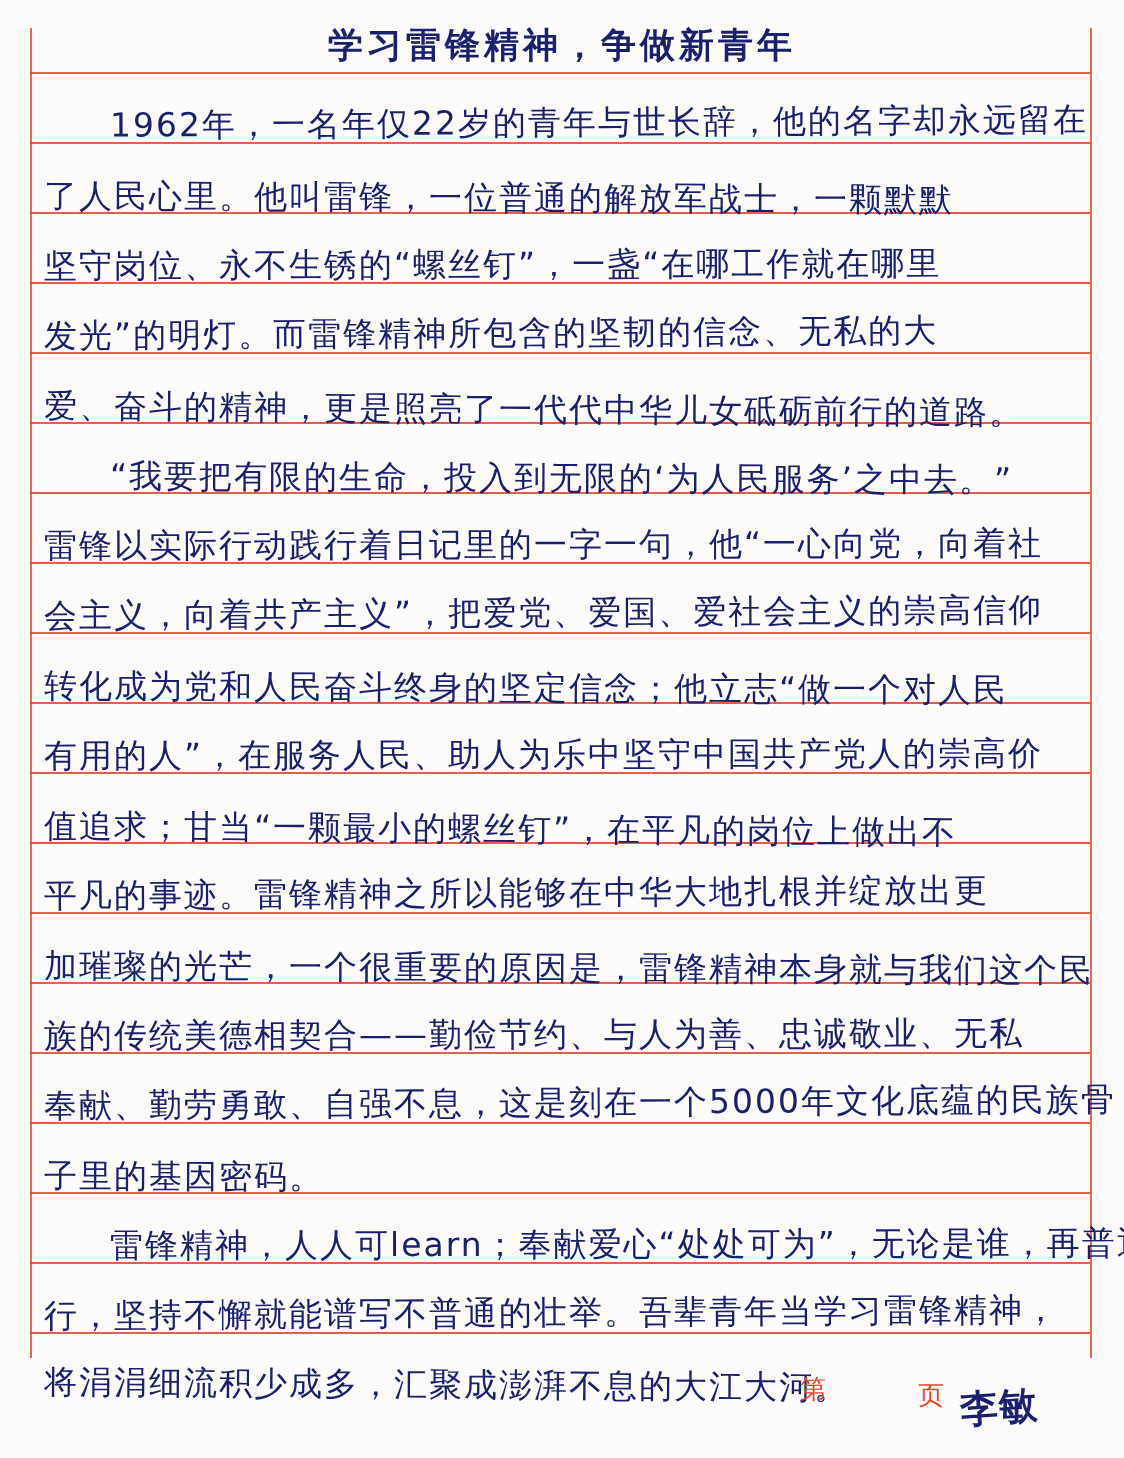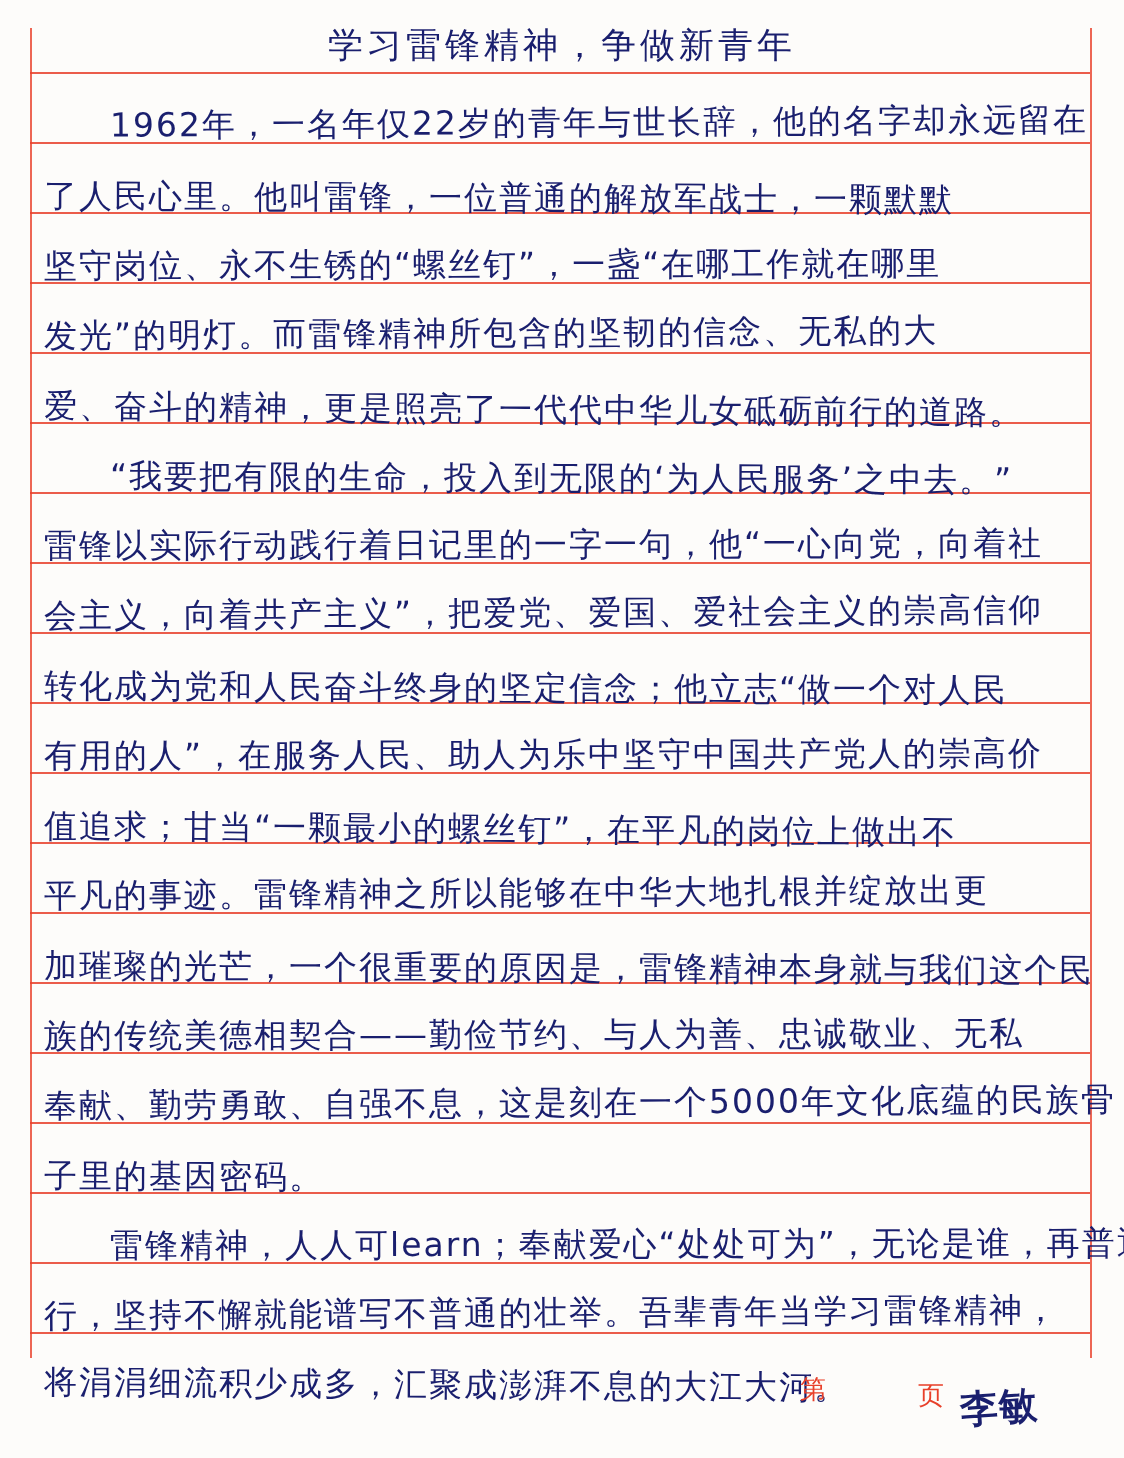--- a/index.html
+++ b/index.html
@@ -70,21 +70,21 @@
   }
   .title {
     position: absolute;
     top: 22px;
     left: 0;
     width: 1124px;
     text-align: center;
     color: #1a1f6e;
     font-size: 35px;
     letter-spacing: 4px;
-    font-weight: 400;
+    font-weight: 700;
   }
   .indent { padding-left: 66px; }
   .page-mark {
     position: absolute;
     color: #e8402a;
     font-size: 26px;
     letter-spacing: 2px;
   }
   .page-mark.di { left: 800px; top: 1372px; }
   .page-mark.ye { left: 918px; top: 1378px; }

